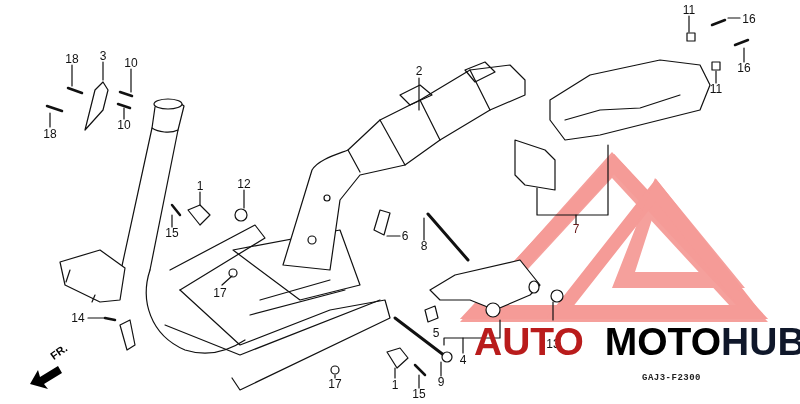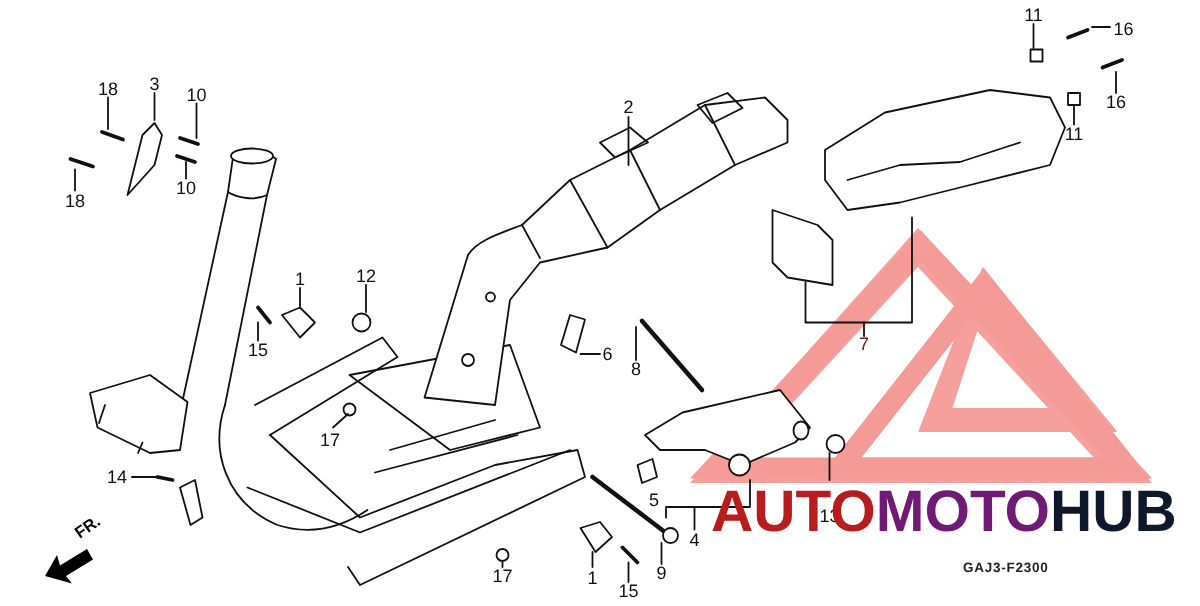--- a/index.html
+++ b/index.html
@@ -1,21 +1,21 @@
 <!DOCTYPE html>
 <html><head>
 <meta charset="utf-8">
 <style>
   html, body { margin: 0; padding: 0; background: #ffffff; }
   body { width: 800px; height: 404px; overflow: hidden; position: relative; font-family: "Liberation Sans", sans-serif; }
   #stage { position: absolute; left: 0; top: 0; width: 800px; height: 404px; }
   svg { position: absolute; left: 0; top: 0; }
   .callout { position: absolute; font-family: "Liberation Sans", sans-serif; font-size: 12px; color: #111; line-height: 12px; transform: translate(-50%, -50%); white-space: nowrap; }
   .callout.red { color: #6b1c1c; }
-  .code { position: absolute; left: 642px; top: 373px; font-family: Liberation Sans, sans-serif; font-size: 9px; letter-spacing: 0.5px; color: #222; font-weight: bold; }
+  .code { position: absolute; left: 642px; top: 373px; font-family: Liberation Mono, monospace; font-size: 9px; letter-spacing: 0.5px; color: #222; font-weight: bold; }
   .fr-label { position: absolute; left: 48px; top: 352px; font-family: "Liberation Sans", sans-serif; font-weight: bold; font-size: 11px; color: #000; transform: rotate(-35deg); transform-origin: left top; }
   .brand { position: absolute; left: 474px; top: 322px; font-family: "Liberation Sans", sans-serif; font-weight: bold; font-size: 39px; letter-spacing: 0px; line-height: 40px; white-space: nowrap; }
   .brand span { display: inline-block; }
 </style>
 </head>
 <body>
 
 <div id="stage">
 
   <svg width="800" height="404" viewBox="0 0 800 404">
@@ -151,18 +151,18 @@
   <div class="callout" style="left:749px;top:19px;">16</div>
   <div class="callout" style="left:744px;top:68px;">16</div>
   <div class="callout" style="left:220px;top:293px;">17</div>
   <div class="callout" style="left:335px;top:384px;">17</div>
   <div class="callout" style="left:72px;top:59px;">18</div>
   <div class="callout" style="left:50px;top:134px;">18</div>
 
   <div class="fr-label">FR.</div>
 
   <div class="brand">
-    <span style="color:#b91c1c;">AUTO</span><span style="color:#701a75;">MOTO</span><span style="color:#0f172a;">HUB</span>
+    <span style="color:#b91c1c;">AUTO</span><span style="color:#000000;margin-left:21px;">MOTO</span><span style="color:#0f172a;">HUB</span>
   </div>
 
   <div class="code">GAJ3-F2300</div>
 
 </div>
 
 </body></html>

